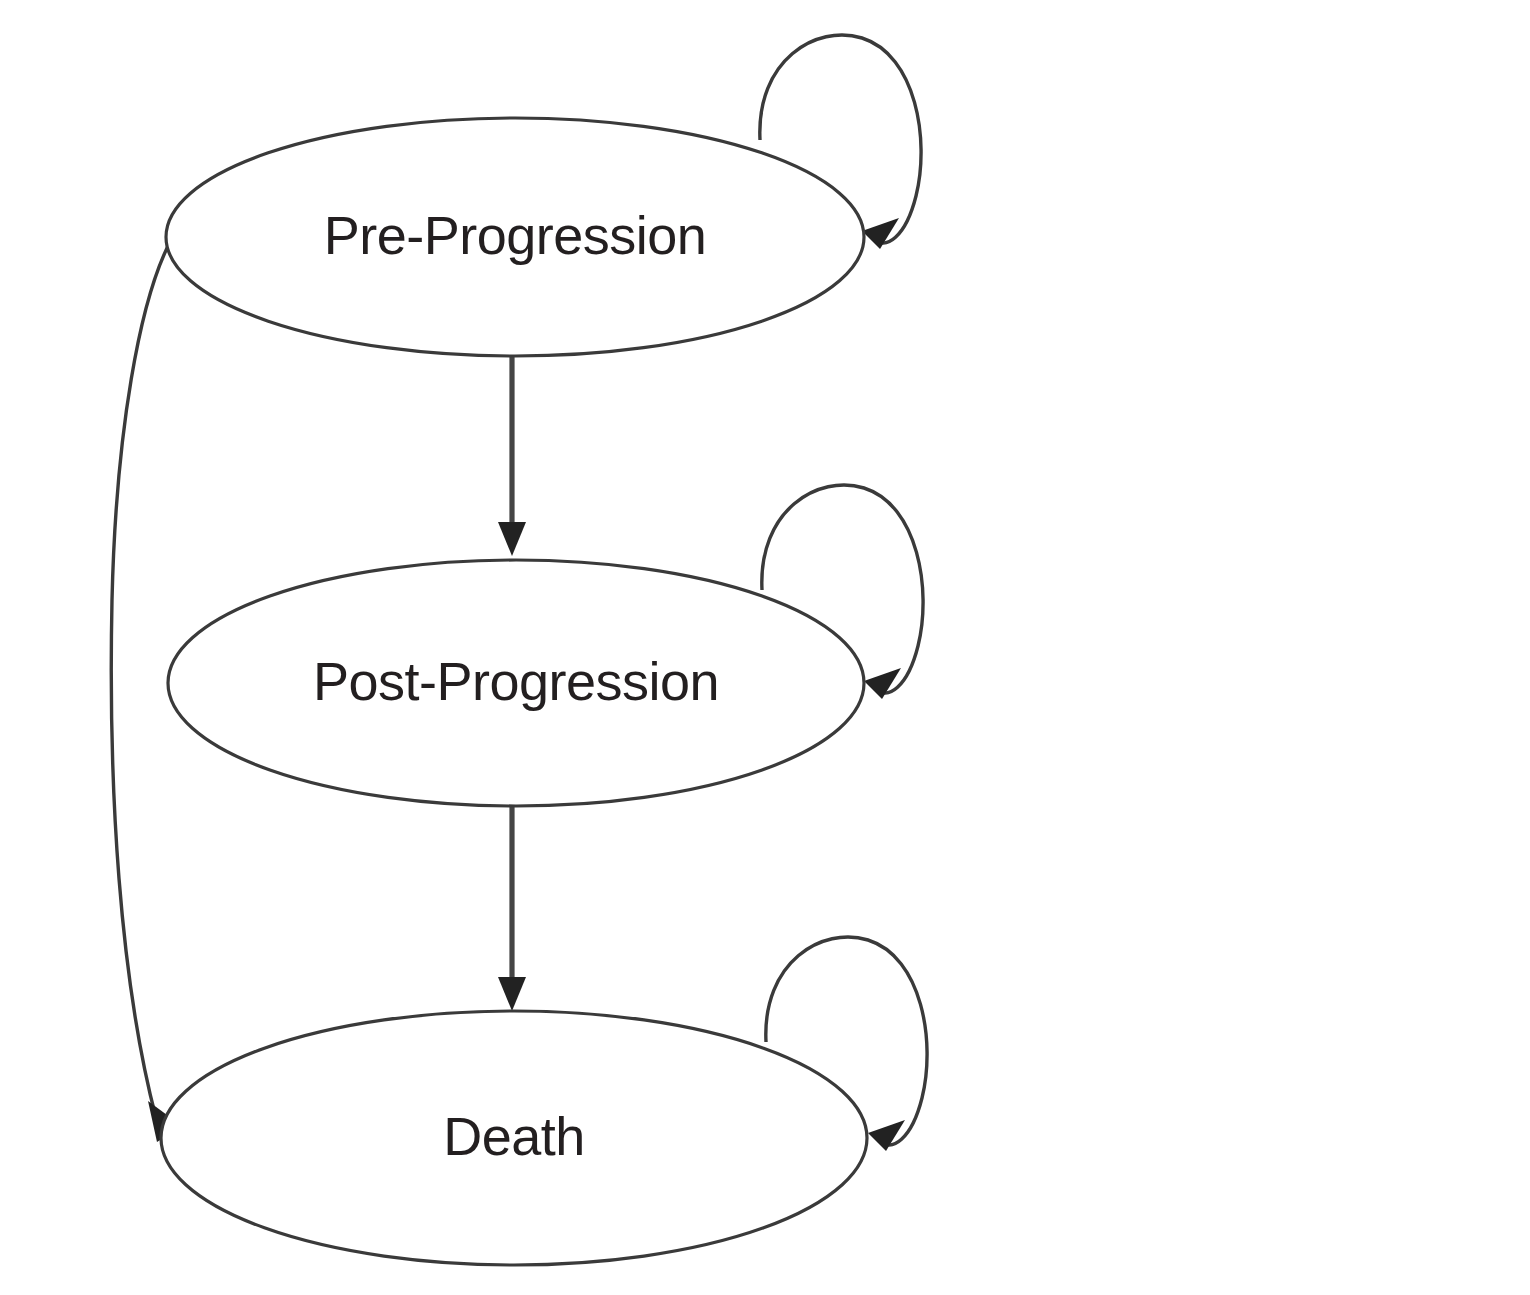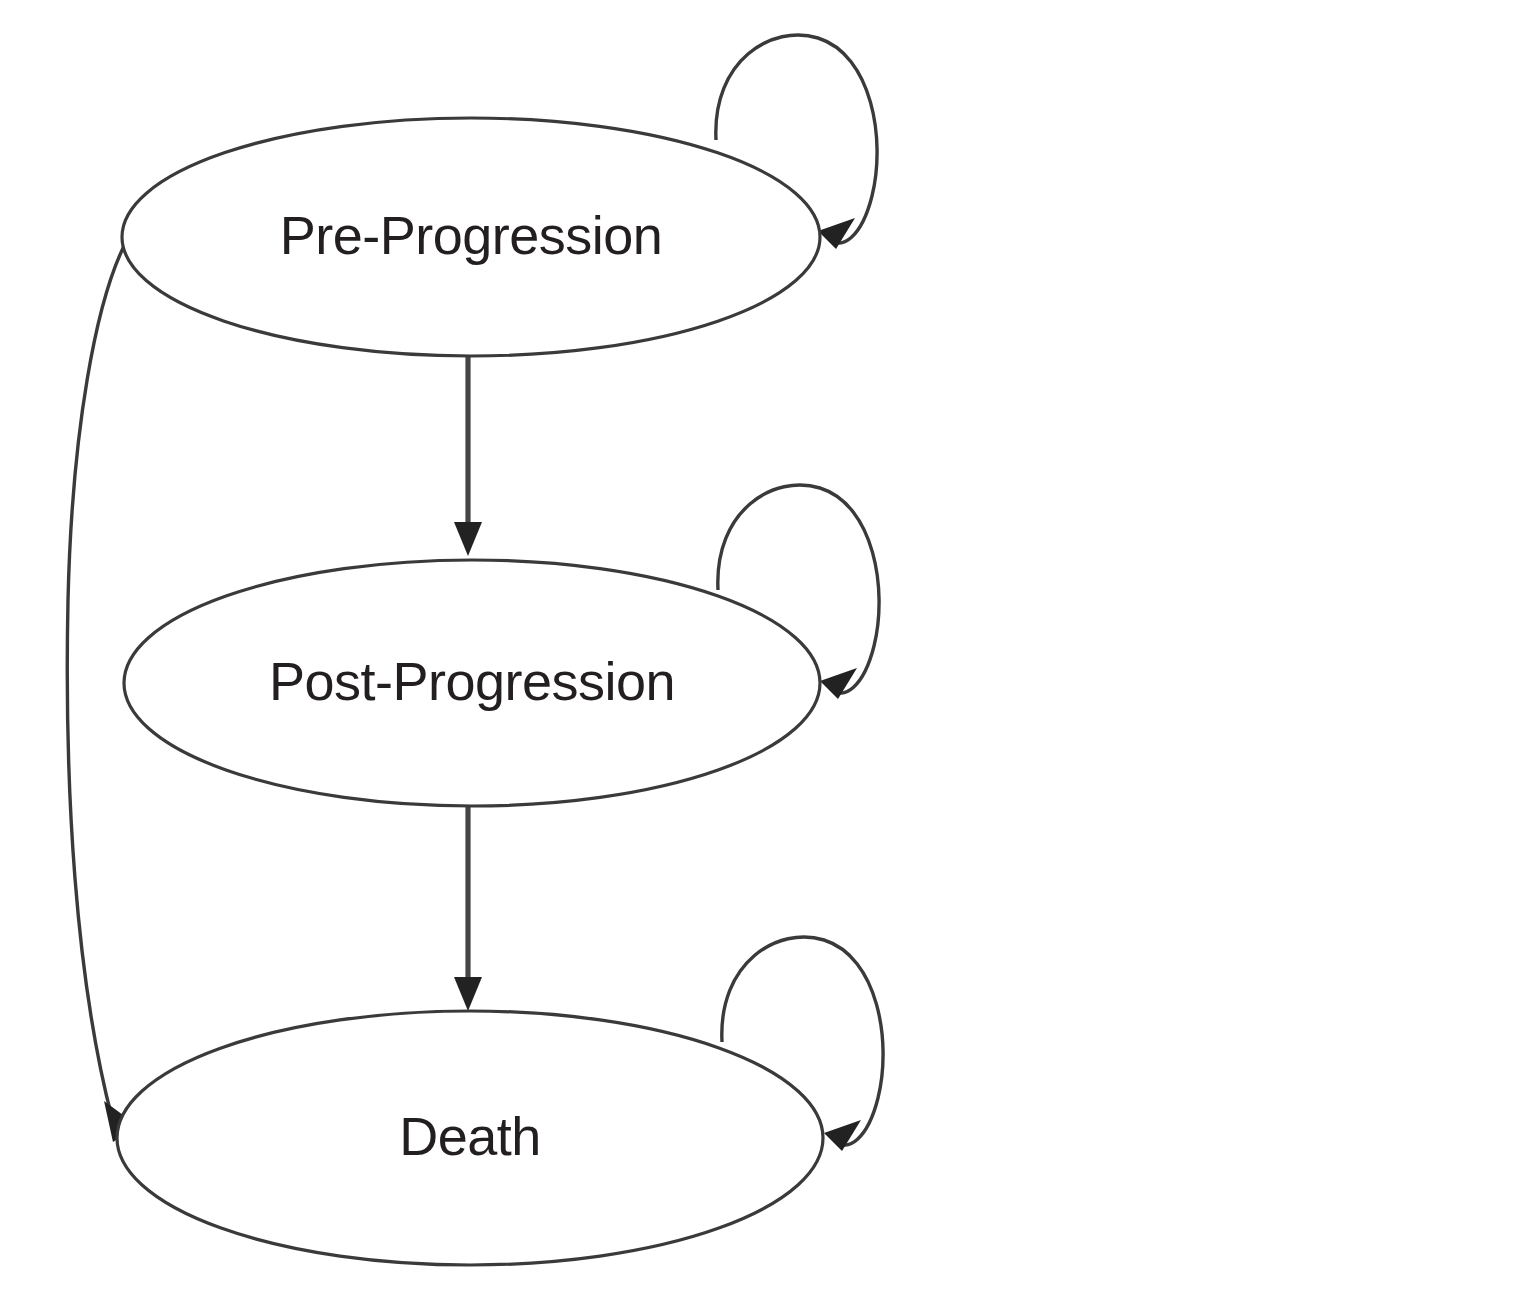--- a/index.html
+++ b/index.html
@@ -9,20 +9,21 @@
   }
   body {
     font-family: "Liberation Sans", sans-serif;
   }
   #diagram-canvas {
     position: relative;
     width: 1222px;
     height: 1295px;
     background: #ffffff;
     overflow: hidden;
+    margin-left: 44px;
   }
   #state-diagram-svg {
     display: block;
     width: 1530px;
     height: 1295px;
   }
   .state-ellipse {
     fill: #ffffff;
     stroke: #3a3a3a;
     stroke-width: 3.2;

